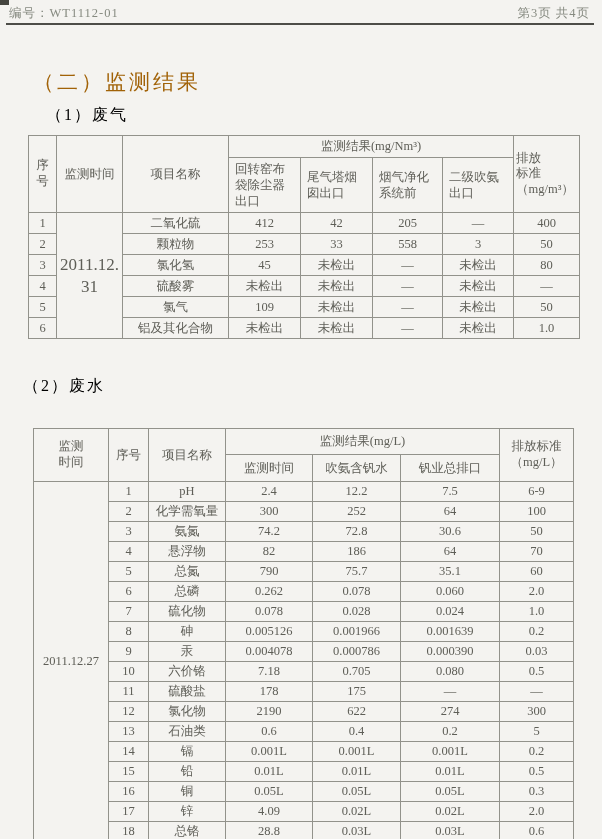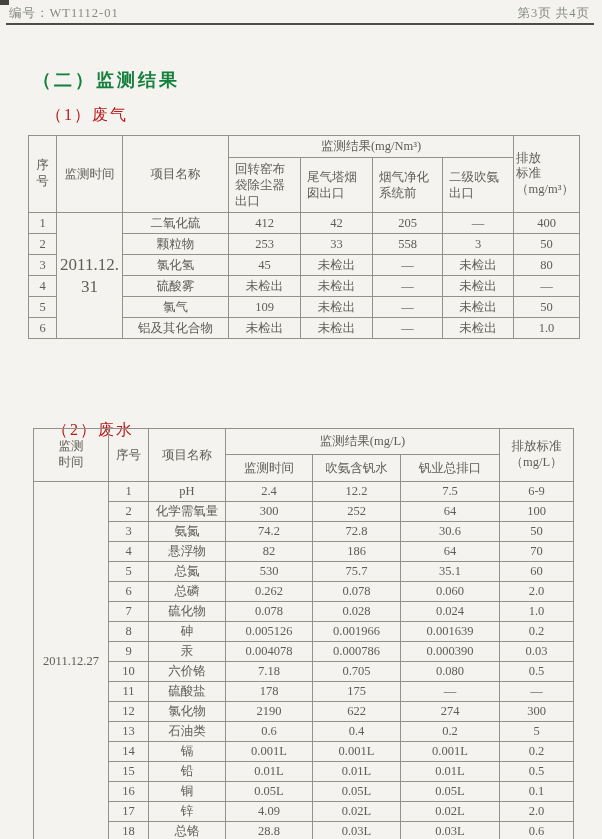--- a/index.html
+++ b/index.html
@@ -13,25 +13,25 @@
   }
   .corner-mark { position:absolute; top:0; left:0; width:9px; height:5px; background:#45453f; }
   .page-header {
     position:absolute; top:5px; left:9px; right:12px;
     display:flex; justify-content:space-between;
     font-size:12.5px; color:#868a80; letter-spacing:1px;
   }
   .rule { position:absolute; top:23px; left:6px; width:588px; height:0; border-top:2px solid #4d4d48; }
   .sec-title {
     position:absolute; left:33px; top:68px;
-    font-size:18px; color:#15803d; letter-spacing:3px;font-weight:bold;
-  }
-  .sub-title { position:absolute; font-size:16px; color:#b91c1c; letter-spacing:2px; }
+    font-size:21px; color:#a16207; letter-spacing:3px;
+  }
+  .sub-title { position:absolute; font-size:16px; color:#000000; letter-spacing:2px; }
   .sub-title.gas   { left:46px; top:105px; }
-  .sub-title.water { left:52px; top:376px;margin-top:44px; }
+  .sub-title.water { left:23px; top:376px; }
 
   table { border-collapse:collapse; table-layout:fixed; position:absolute; background:transparent; }
   th, td {
     border:1px solid #92928b;
     text-align:center; vertical-align:middle;
     font-weight:normal; font-size:12.5px; color:#5e5e57;
     padding:0 2px; overflow:hidden;
   }
   .pre { white-space:pre-line; line-height:1.25; }
 
@@ -211,21 +211,21 @@
       <td>4</td>
       <td>悬浮物</td>
       <td>82</td>
       <td>186</td>
       <td>64</td>
       <td>70</td>
     </tr>
     <tr>
       <td>5</td>
       <td>总氮</td>
-      <td>530</td>
+      <td>790</td>
       <td>75.7</td>
       <td>35.1</td>
       <td>60</td>
     </tr>
     <tr>
       <td>6</td>
       <td>总磷</td>
       <td>0.262</td>
       <td>0.078</td>
       <td>0.060</td>
@@ -302,21 +302,21 @@
       <td>0.01L</td>
       <td>0.01L</td>
       <td>0.5</td>
     </tr>
     <tr>
       <td>16</td>
       <td>铜</td>
       <td>0.05L</td>
       <td>0.05L</td>
       <td>0.05L</td>
-      <td>0.1</td>
+      <td>0.3</td>
     </tr>
     <tr>
       <td>17</td>
       <td>锌</td>
       <td>4.09</td>
       <td>0.02L</td>
       <td>0.02L</td>
       <td>2.0</td>
     </tr>
     <tr>

